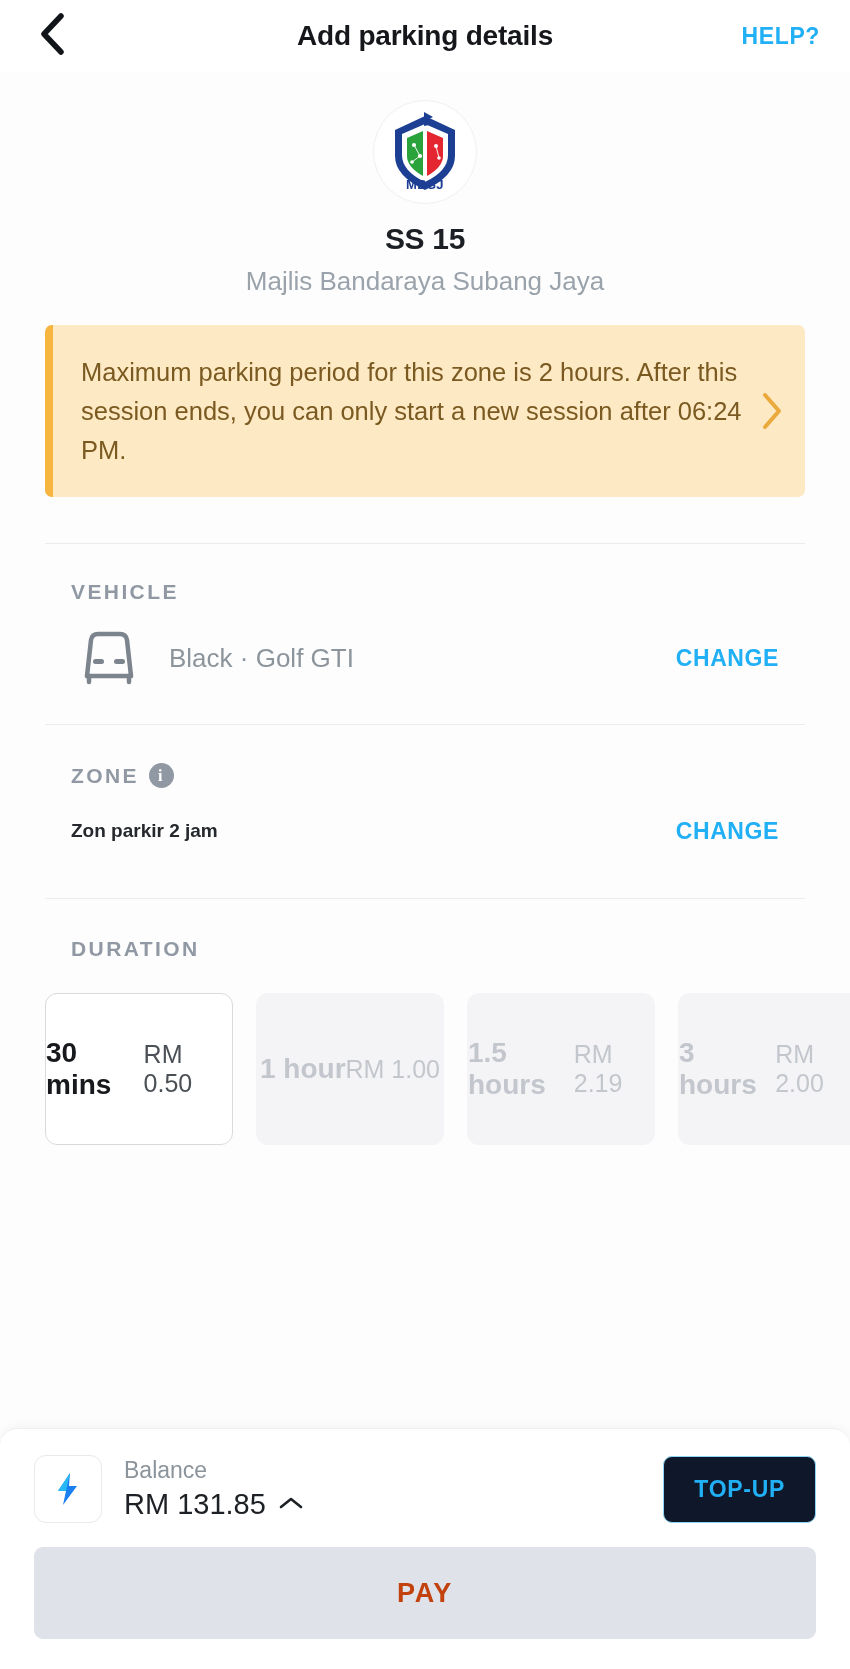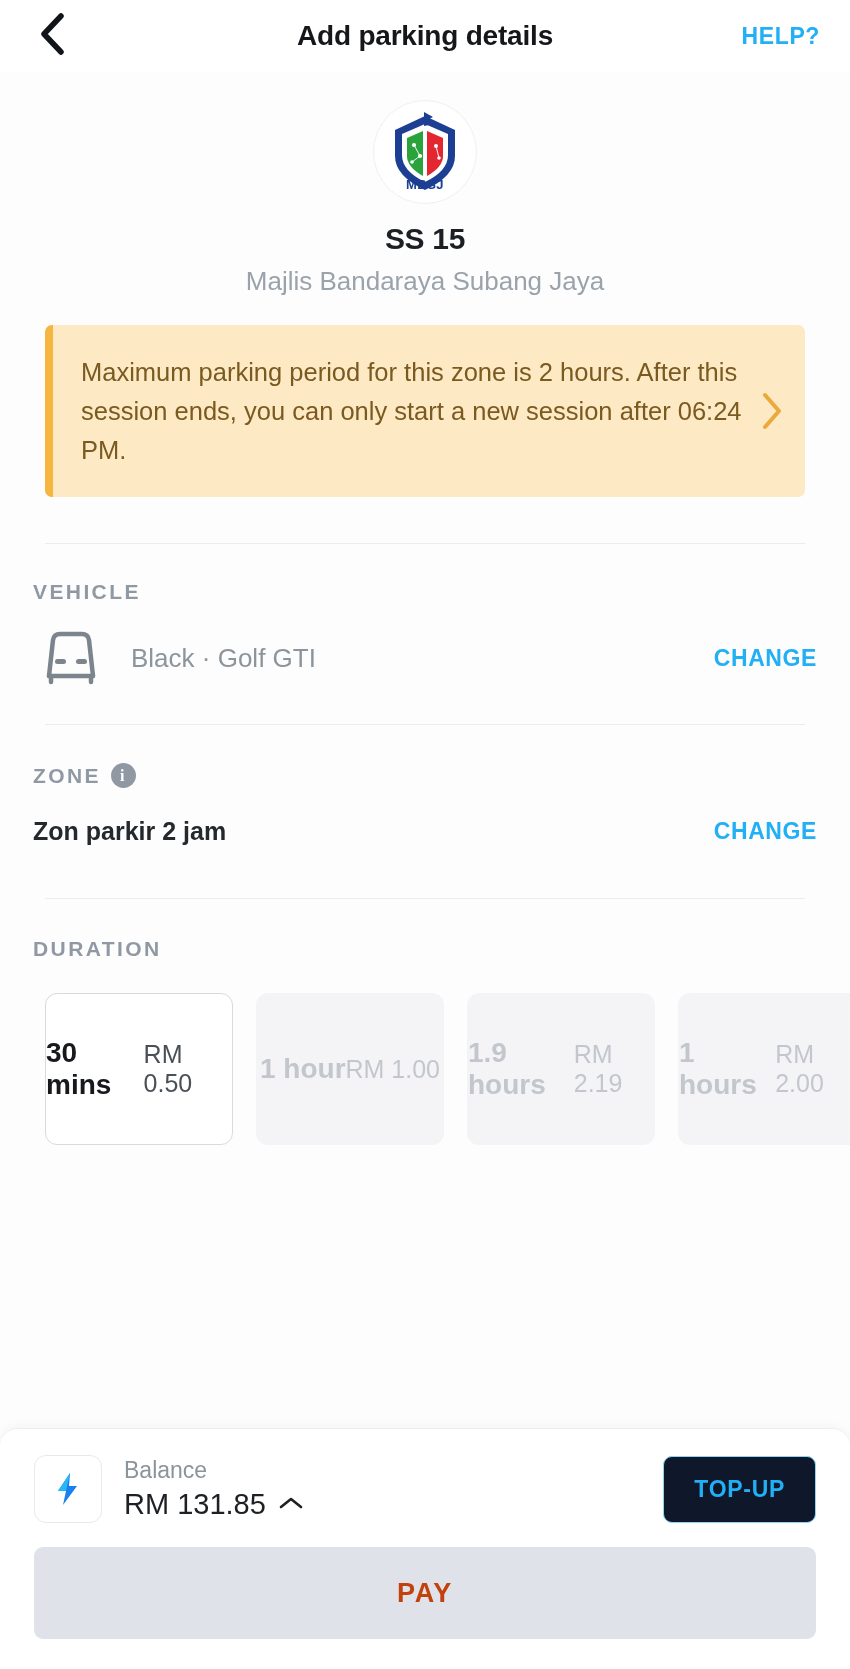--- a/index.html
+++ b/index.html
@@ -121,21 +121,21 @@
     align-items: center;
   }
 
   
   .divider {
     height: 1px;
     background: #ececee;
     margin: 46px 45px 0 45px;
   }
   .section {
-    padding: 0 33px;
+    padding: 0 71px;
   }
   .section-label {
     font-size: 21px;
     font-weight: 700;
     letter-spacing: 2.4px;
     color: #9099a3;
     display: flex;
     align-items: center;
     gap: 10px;
   }
@@ -163,21 +163,21 @@
     align-items: center;
     gap: 22px;
     flex: 1 1 auto;
   }
   .vehicle-name {
     font-size: 26px;
     color: #8c949c;
     font-weight: 400;
   }
   .zone-value {
-    font-size: 25px;
+    font-size: 19px;
     color: #25282c;
     font-weight: 700;
   }
   .change-link {
     font-size: 23px;
     font-weight: 700;
     letter-spacing: 0.6px;
     color: #21b0f5;
     cursor: pointer;
   }
@@ -406,25 +406,25 @@
     <div class="durations" id="duration-list">
         <div class="duration-card selected">
           <div class="duration-label">30 mins</div>
           <div class="duration-price">RM 0.50</div>
         </div>
         <div class="duration-card">
           <div class="duration-label">1 hour</div>
           <div class="duration-price">RM 1.00</div>
         </div>
         <div class="duration-card">
-          <div class="duration-label">1.9 hours</div>
+          <div class="duration-label">1.5 hours</div>
           <div class="duration-price">RM 2.19</div>
         </div>
         <div class="duration-card">
-          <div class="duration-label">1 hours</div>
+          <div class="duration-label">3 hours</div>
           <div class="duration-price">RM 2.00</div>
         </div>
       </div>
 
   </div>
 
   <div class="bottom-bar">
     <div class="balance-row">
       <div class="wallet-icon">
         <svg width="40" height="40" viewBox="0 0 40 40">

